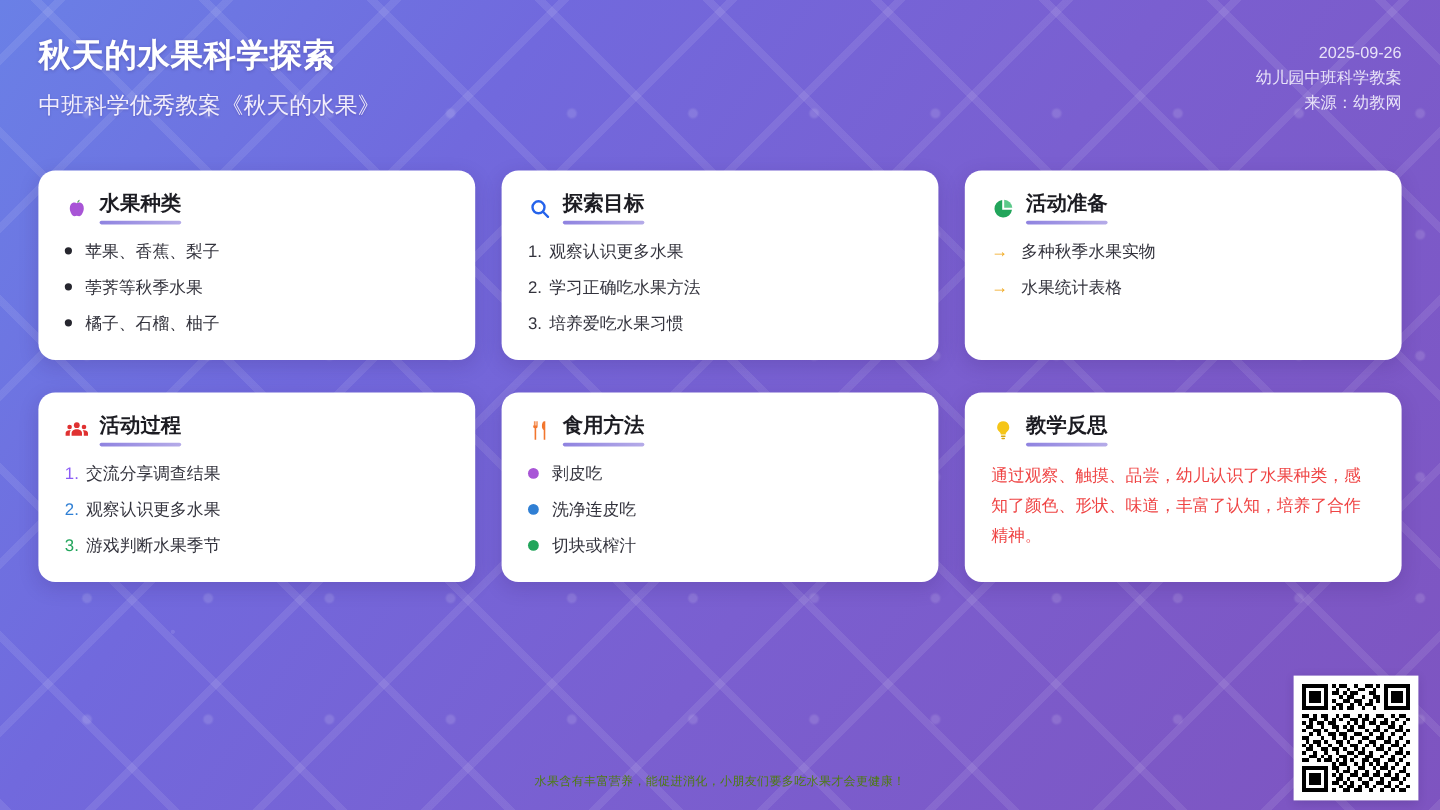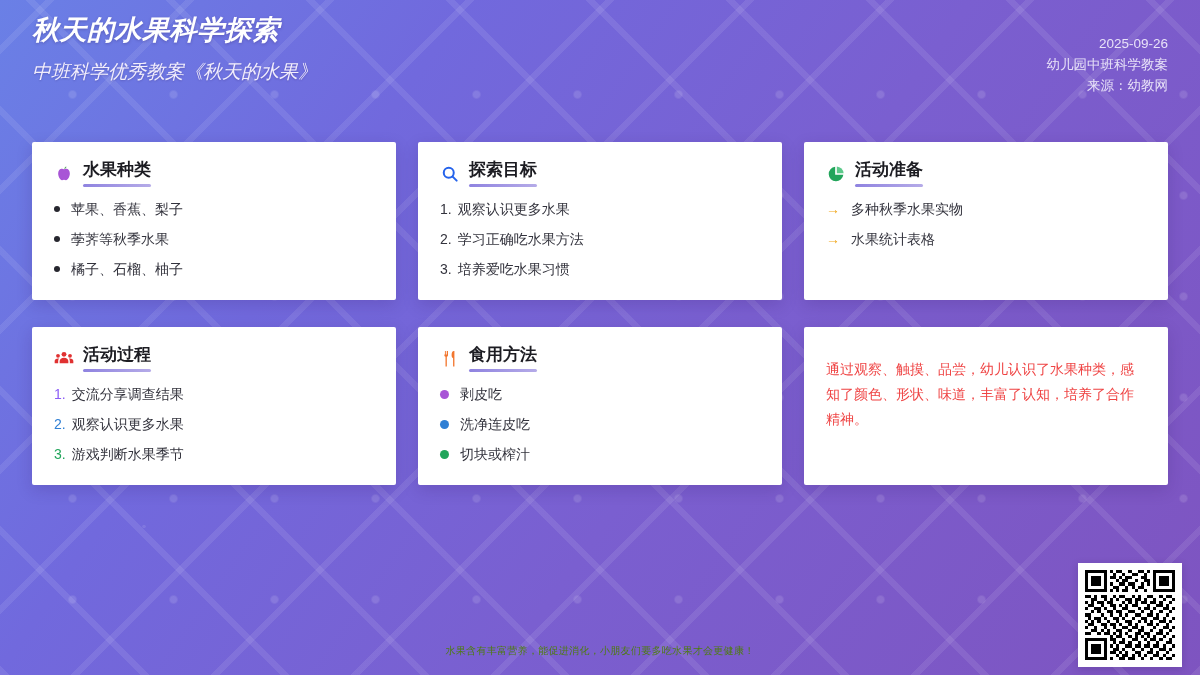--- a/index.html
+++ b/index.html
@@ -25,21 +25,21 @@
       radial-gradient(circle, rgba(255,255,255,.13) 0 3px, transparent 5px);
     background-size:101px 101px;
     background-position:22px 44px;
   }
 
   
   .header{
     position:absolute; left:0; top:0; width:1200px; height:128px;
     padding:26px 32px 0 32px;
   }
-  .h-left{ position:absolute; left:32px; top:12px;font-style:italic; }
+  .h-left{ position:absolute; left:32px; top:28px; }
   .h-title{
     color:#ffffff; font-size:27px; font-weight:bold; letter-spacing:.5px;
     text-shadow:0 1px 3px rgba(40,20,80,.28);
   }
   .h-sub{
     color:#f2eefc; font-size:19px; margin-top:11px; font-weight:normal;
     text-shadow:0 1px 2px rgba(40,20,80,.22);
   }
   .h-right{
     position:absolute; right:32px; top:33px; text-align:right;
@@ -51,21 +51,21 @@
   .grid{
     position:absolute; left:32px; top:142px;
     width:1136px;
     display:grid;
     grid-template-columns:repeat(3,1fr);
     grid-template-rows:158px 158px;
     column-gap:22px; row-gap:27px;
   }
   .card{
     background:#ffffff;
-    border-radius:2px;
+    border-radius:14px;
     padding:18px 22px 14px 22px;
     box-shadow:0 5px 16px rgba(48,24,96,.18);
     overflow:hidden;
   }
   .card-head{ display:flex; align-items:center; gap:9px; }
   .card-icon{ width:20px; height:20px; flex:0 0 20px; display:block; }
   .card-title{
     font-size:17px; font-weight:bold; color:#1c1c22; line-height:20px;
     position:relative; padding-bottom:7px;
   }
@@ -275,20 +275,30 @@
           </li>
         <li>
             <span class="bdot" style="background:#22a55b"></span>
             <span>切块或榨汁</span>
           </li>
       </ul>
     </div>
   </div>
 
   <div class="card">
+    <div class="card-head">
+      <span class="card-icon">
+        <svg viewBox="0 0 24 24">
+            <path d="M12 2.4a6 6 0 0 0-3.6 10.8c.7.5 1.1 1.2 1.1 2v.6h5v-.6c0-.8.4-1.5 1.1-2A6 6 0 0 0 12 2.4z" fill="#f5c518"></path>
+            <rect x="9.6" y="16.6" width="4.8" height="1.5" rx=".7" fill="#d9a70a"></rect>
+            <rect x="10.2" y="19" width="3.6" height="1.5" rx=".7" fill="#d9a70a"></rect>
+          </svg>
+      </span>
+      <span class="card-title">教学反思<span class="title-underline"></span></span>
+    </div>
     <div class="card-body">
       <p class="para">通过观察、触摸、品尝，幼儿认识了水果种类，感知了颜色、形状、味道，丰富了认知，培养了合作精神。</p>
     </div>
   </div>
 
 </div>
 
 <div class="footer">
   <span>水果含有丰富营养，能促进消化，小朋友们要多吃水果才会更健康！</span>
 </div>

